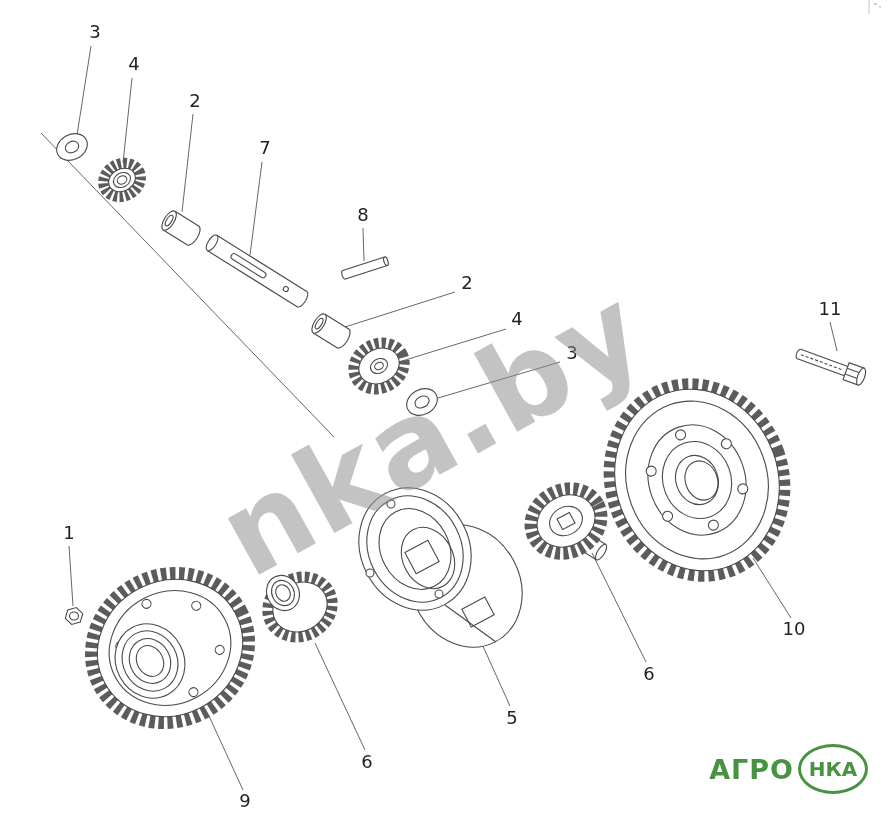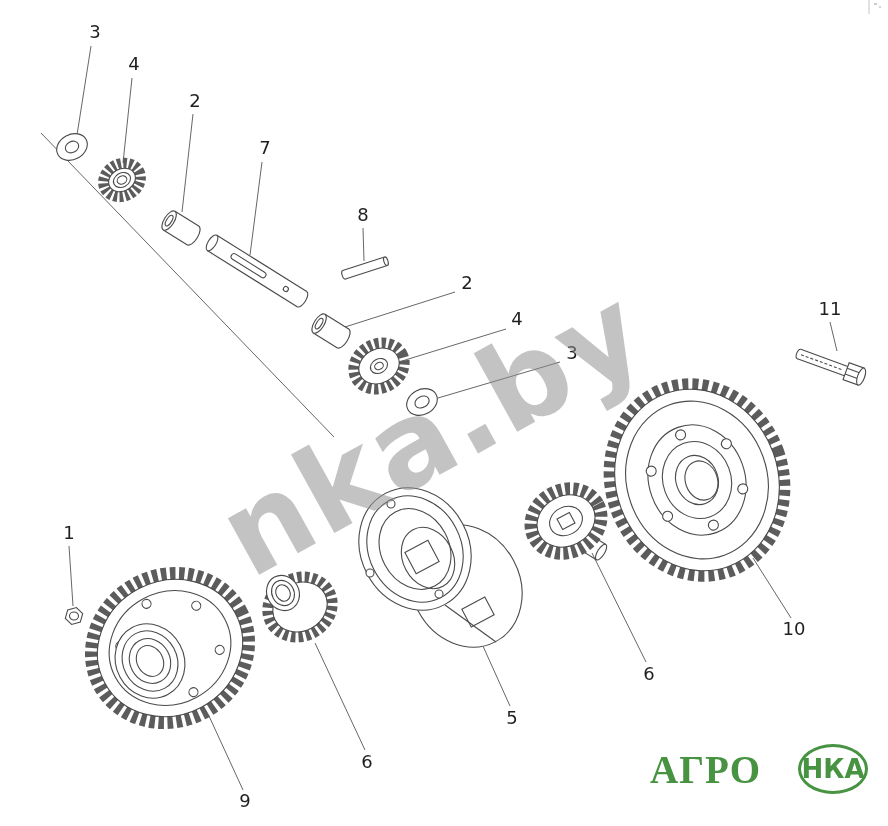--- a/index.html
+++ b/index.html
@@ -10,24 +10,24 @@
   .fw{fill:#ffffff;stroke:#4a4a4a;stroke-width:1.1;}
   .teeth{fill:none;stroke:#5c5c5c;}
   .lead{stroke:#555555;stroke-width:0.9;}
   .num{font-family:"DejaVu Sans",sans-serif;font-size:18px;fill:#1f1f1f;text-anchor:middle;}
   .watermark{position:absolute;left:432px;top:432px;
              transform:translate(-50%,-50%) rotate(-29deg);
              font-size:118px;font-weight:700;letter-spacing:2px;color:#8e8e8e;opacity:.52;
              white-space:nowrap;pointer-events:none;z-index:3;}
   .logo{position:absolute;right:20px;bottom:32px;display:flex;align-items:center;gap:4px;
         color:#479342;z-index:4;}
-  .logo-word{font-size:39px;font-weight:800;letter-spacing:1px;font-family:Liberation Serif, serif;}
+  .logo-word{font-size:27px;font-weight:800;letter-spacing:1px;}
   .logo-badge{display:flex;align-items:center;justify-content:center;
               width:64px;height:44px;border:3px solid #479342;border-radius:50%;
-              font-size:26px;font-weight:800;margin-left:33px;}
+              font-size:20px;font-weight:800;}
 </style>
 </head>
 <body>
 
 <div class="stage">
 
   <svg width="888" height="826" viewBox="0 0 888 826">
 
     <g>
       <line x1="869" y1="0" x2="869" y2="14" stroke="#c4c4c4" stroke-width="1"></line>

